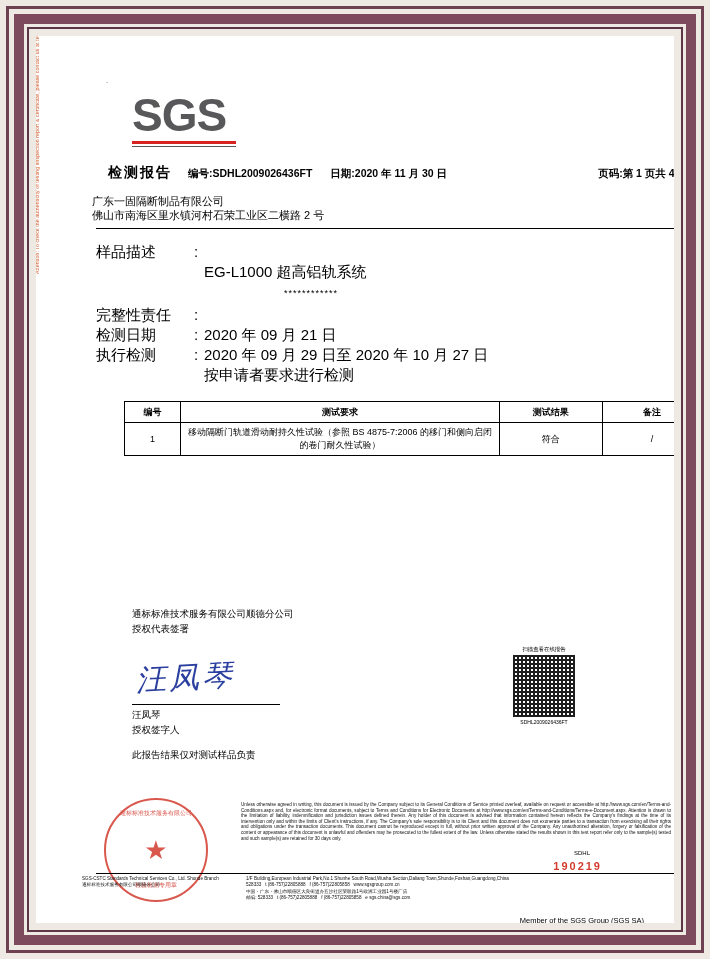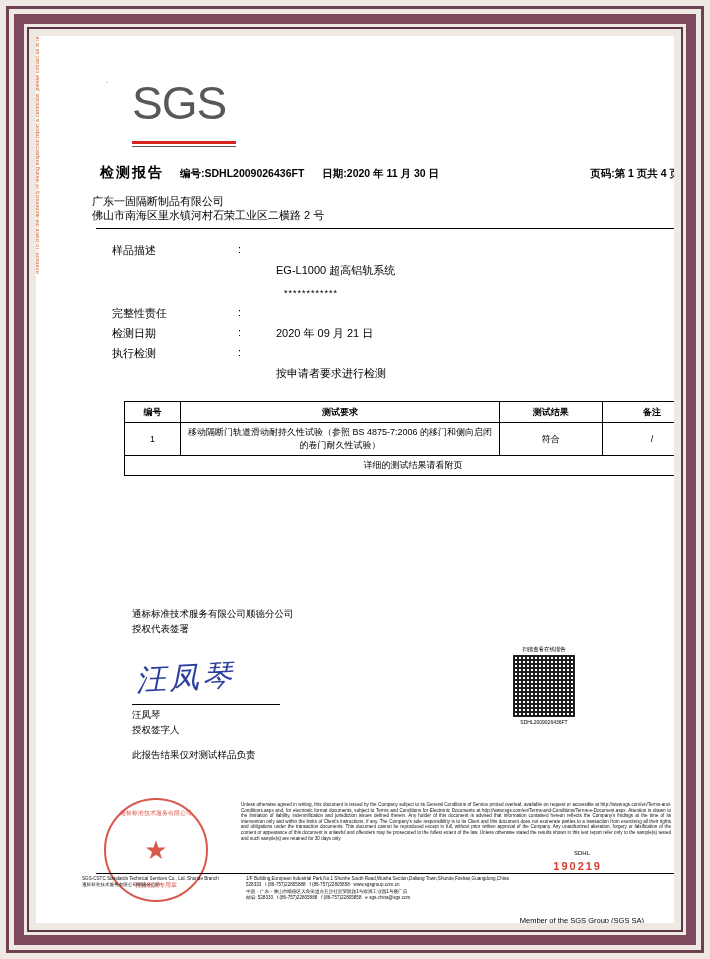--- a/index.html
+++ b/index.html
@@ -59,23 +59,23 @@
     transform-origin: 0 0;
     font-size: 5.2px;
     color: #cf5a2a;
     letter-spacing: 0.1px;
     white-space: nowrap;
   }
   
   .sgs-logo {
     position: absolute;
     left: 96px;
-    top: 44px;
+    top: 56px;
     font-family: "Liberation Sans", sans-serif;
-    font-weight: normal;
+    font-weight: bold;
     font-size: 46px;
     letter-spacing: -1px;
     color: #58585a;
     line-height: 46px;
   }
   .sgs-rule {
     position: absolute;
     left: 96px;
     top: 105px;
     width: 104px;
@@ -85,21 +85,21 @@
   .sgs-rule2 {
     position: absolute;
     left: 96px;
     top: 110px;
     width: 104px;
     height: 1px;
     background: #58585a;
   }
   .title-row {
     position: absolute;
-    left: 64px;
+    left: 72px;
     top: 128px;
     width: 580px;
     display: flex;
     align-items: baseline;
     font-size: 10.5px;
     color: #000;
   }
   .rpt-title {
     font-size: 14px;
     font-weight: bold;
@@ -120,26 +120,25 @@
   }
   .hr-thin {
     position: absolute;
     left: 60px;
     width: 578px;
     height: 1px;
     background: #000;
   }
   .field-row {
     position: absolute;
-    left: 76px;
-    font-size: 11px;
+    left: 60px;
+    font-size: 15px;
     color: #000;
     width: 580px;
     display: flex;
-    gap: 28px;
   }
   .field-label { width: 98px; flex: 0 0 98px; }
   .field-colon { width: 10px; flex: 0 0 10px; }
   .field-value { flex: 1; margin-top: 20px; }
   .note-line {
     position: absolute;
     left: 60px;
     font-size: 9.2px;
     color: #000;
     width: 580px;
@@ -378,20 +377,21 @@
     <div class="stars" style="top:252px;">************</div>
 
     <div class="field-row" style="top:270px;">
       <span class="field-label">完整性责任</span>
       <span class="field-colon">:</span>
       <span class="field-value">2020 年 09 月 21 日</span>
     </div>
     <div class="field-row" style="top:290px;">
       <span class="field-label">检测日期</span>
       <span class="field-colon">:</span>
+      <span class="field-value">2020 年 09 月 29 日至 2020 年 10 月 27 日</span>
     </div>
     <div class="field-row" style="top:310px;">
       <span class="field-label">执行检测</span>
       <span class="field-colon">:</span>
       <span class="field-value">按申请者要求进行检测</span>
     </div>
 
 
     <table class="results" style="top:365px;margin-left:28px;">
       <thead>
@@ -402,23 +402,20 @@
           <th style="width:92px;">备注</th>
         </tr>
       </thead>
       <tbody>
         <tr>
           <td>1</td>
           <td class="req">移动隔断门轨道滑动耐持久性试验（参照 BS 4875-7:2006 的移门和侧向启闭的卷门耐久性试验）</td>
           <td>符合</td>
           <td>/</td>
         </tr>
-        <tr>
-          <td class="note-cell" colspan="4">详细的测试结果请看附页</td>
-        </tr>
       </tbody>
     </table>
 
     <div class="sign-block">
       <div>通标标准技术服务有限公司顺德分公司</div>
       <div>授权代表签署</div>
     </div>
 
     <div class="signature">汪凤琴</div>
     <div class="sign-underline"></div>

